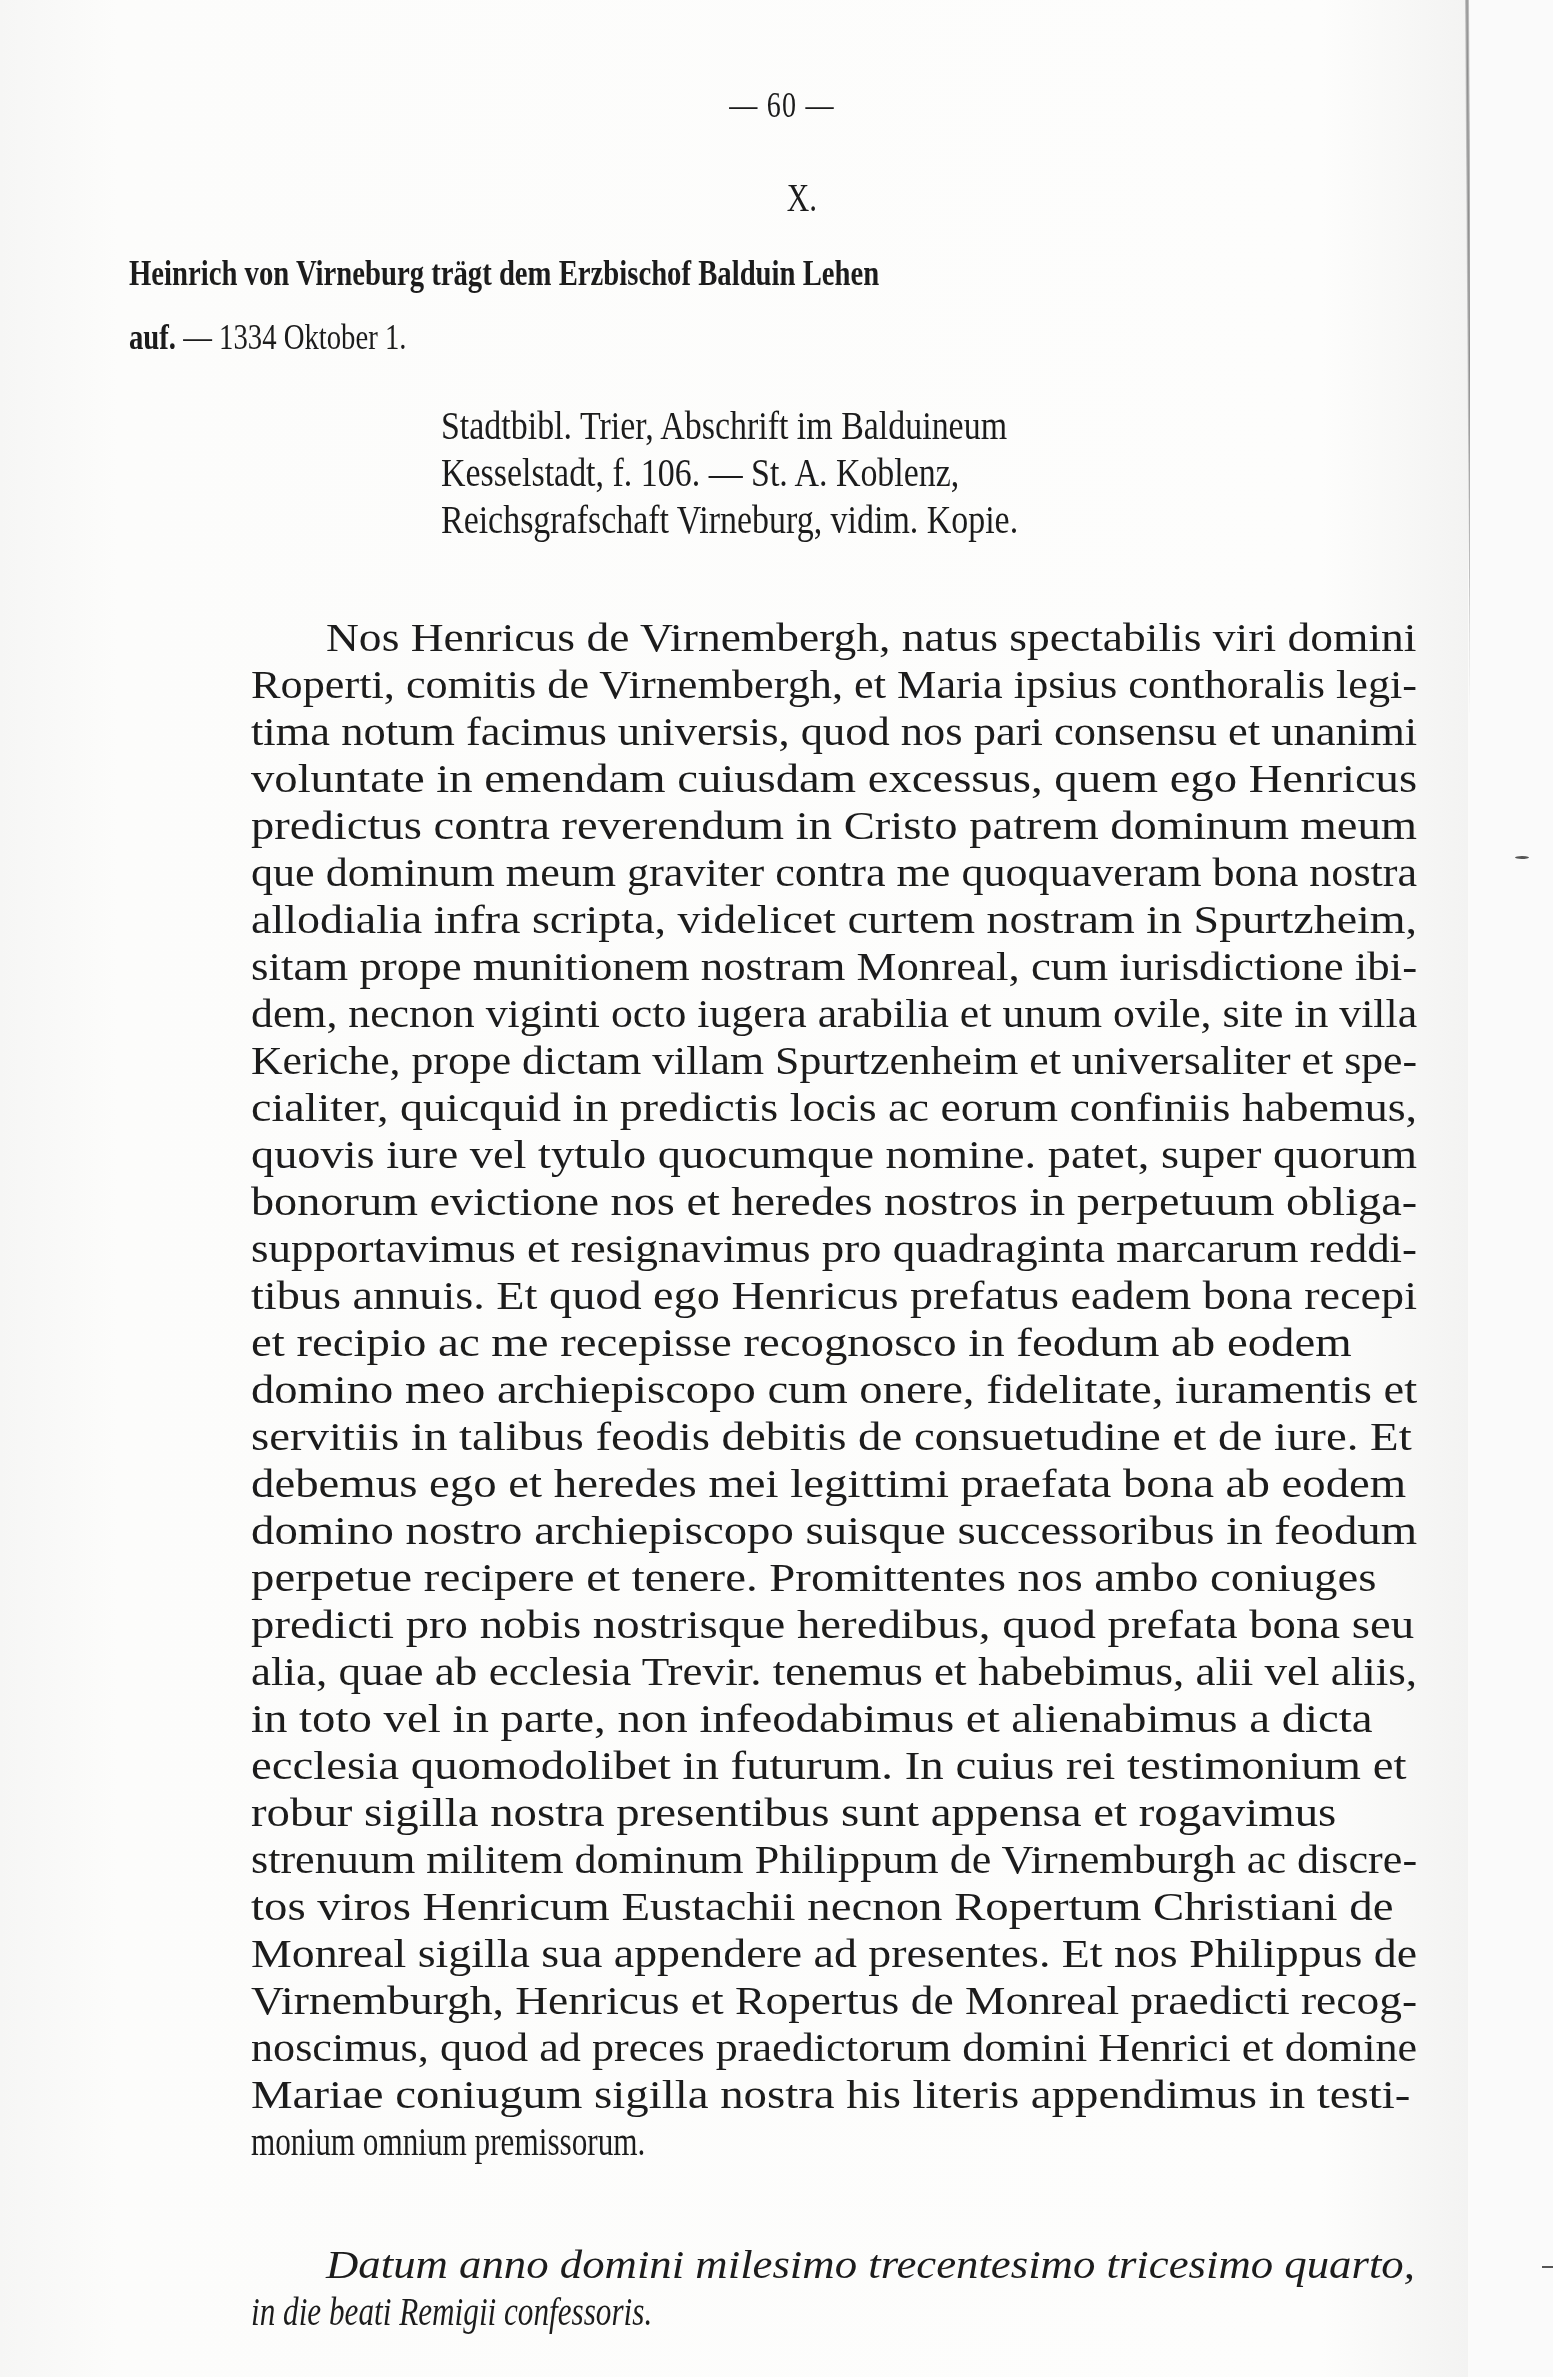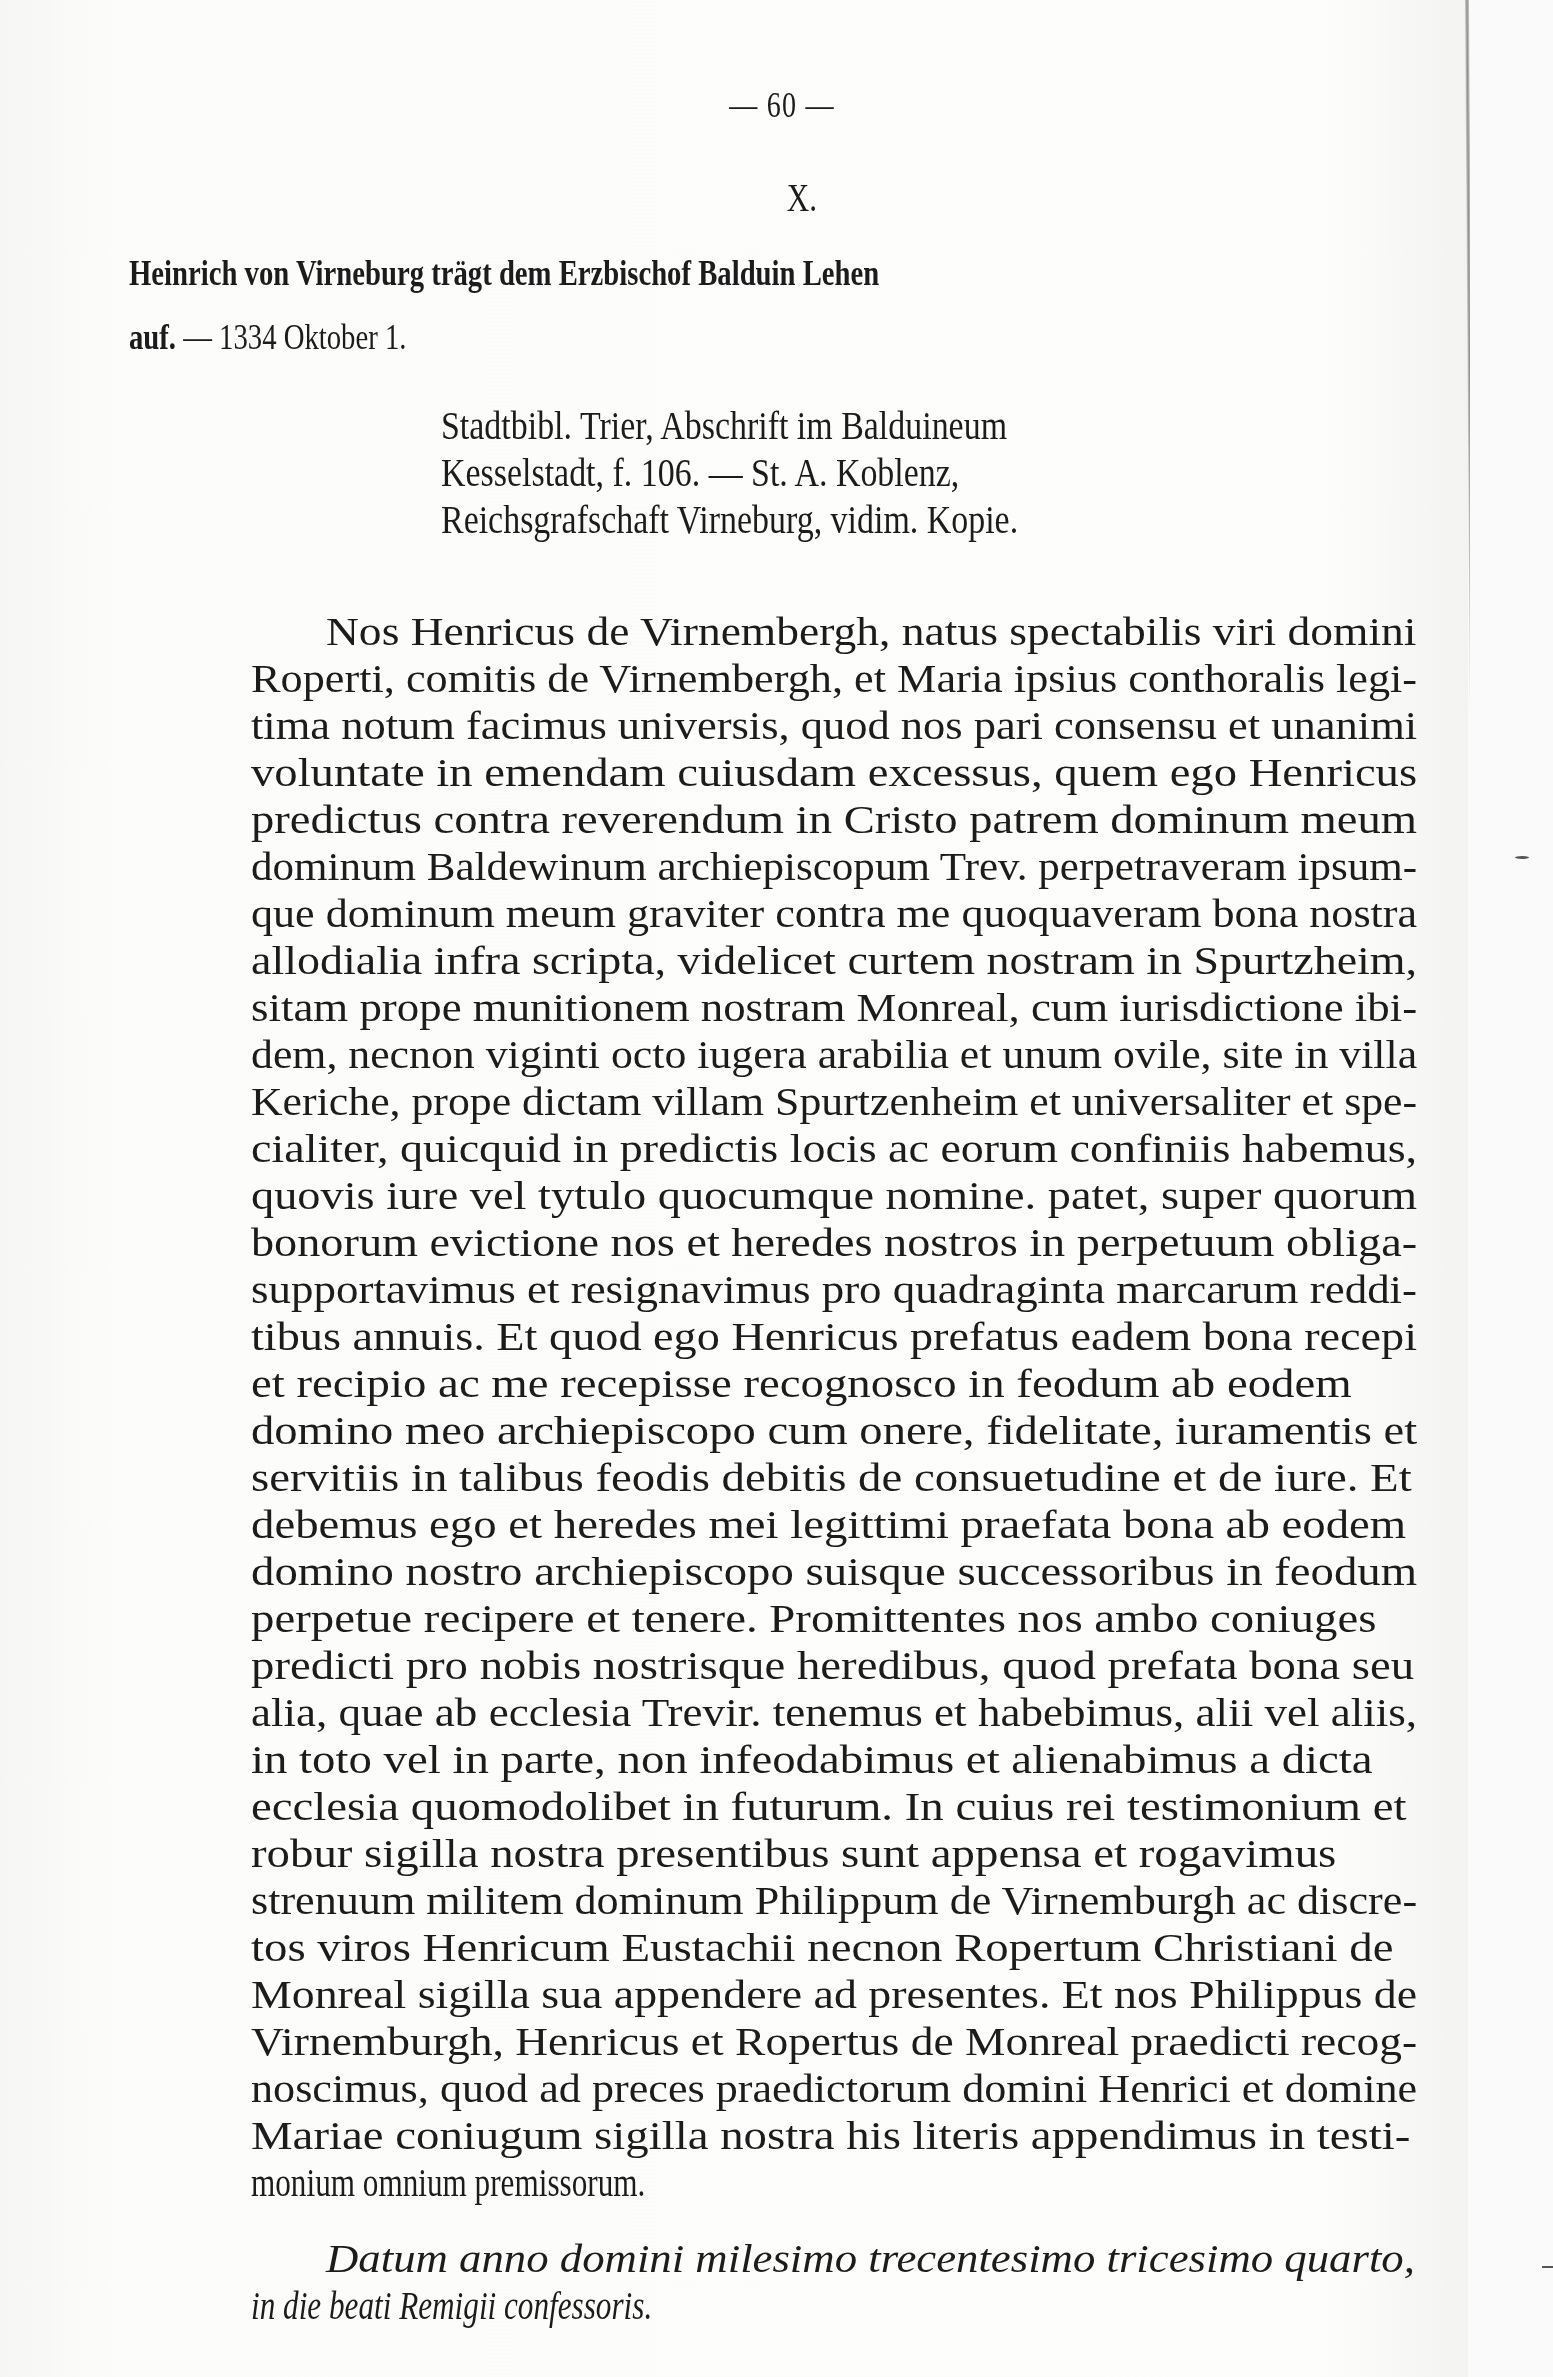--- a/index.html
+++ b/index.html
@@ -102,20 +102,21 @@
     white-space: nowrap;
     transform: scaleX(0.87);
     transform-origin: left top;
   }
   .body {
     position: absolute;
     left: 251px;
     width: 1162px;
     font-size: 39px;
     line-height: 47px;
+    margin-top: 6px;
   }
   .body.main { top: 608px; }
   .body.closing { top: 2235px; font-style: italic; }
   .line {
     display: block;
     white-space: nowrap;
     height: 47px;
     position: relative;
   }
   .line .t {
@@ -148,21 +149,20 @@
   <span class="source-line">Kesselstadt, f. 106. — St. A. Koblenz,</span>
   <span class="source-line">Reichsgrafschaft Virneburg, vidim. Kopie.</span>
 </div>
 
 <div class="body main" id="main-body">
     <span class="line indent"><span class="t" style="transform: scaleX(1.1672);">Nos Henricus de Virnembergh, natus spectabilis viri domini</span></span>
     <span class="line"><span class="t" style="transform: scaleX(1.13505);">Roperti, comitis de Virnembergh, et Maria ipsius conthoralis legi-</span></span>
     <span class="line"><span class="t" style="transform: scaleX(1.14042);">tima notum facimus universis, quod nos pari consensu et unanimi</span></span>
     <span class="line"><span class="t" style="transform: scaleX(1.19631);">voluntate in emendam cuiusdam excessus, quem ego Henricus</span></span>
     <span class="line"><span class="t" style="transform: scaleX(1.19497);">predictus contra reverendum in Cristo patrem dominum meum</span></span>
-    <span class="line"><span class="t" style="transform: scaleX(1.10347);">dominum Baldewinum archiepiscopum Trev. perpetraveram ipsum-</span></span>
     <span class="line"><span class="t" style="transform: scaleX(1.13101);">que dominum meum graviter contra me quoquaveram bona nostra</span></span>
     <span class="line"><span class="t" style="transform: scaleX(1.17934);">allodialia infra scripta, videlicet curtem nostram in Spurtzheim,</span></span>
     <span class="line"><span class="t" style="transform: scaleX(1.15021);">sitam prope munitionem nostram Monreal, cum iurisdictione ibi-</span></span>
     <span class="line"><span class="t" style="transform: scaleX(1.12271);">dem, necnon viginti octo iugera arabilia et unum ovile, site in villa</span></span>
     <span class="line"><span class="t" style="transform: scaleX(1.12281);">Keriche, prope dictam villam Spurtzenheim et universaliter et spe-</span></span>
     <span class="line"><span class="t" style="transform: scaleX(1.17987);">cialiter, quicquid in predictis locis ac eorum confiniis habemus,</span></span>
     <span class="line"><span class="t" style="transform: scaleX(1.18829);">quovis iure vel tytulo quocumque nomine. patet, super quorum</span></span>
     <span class="line"><span class="t" style="transform: scaleX(1.18573);">bonorum evictione nos et heredes nostros in perpetuum obliga-</span></span>
     <span class="line"><span class="t" style="transform: scaleX(1.15278);">supportavimus et resignavimus pro quadraginta marcarum reddi-</span></span>
     <span class="line"><span class="t" style="transform: scaleX(1.18583);">tibus annuis.  Et quod ego Henricus prefatus eadem bona recepi</span></span>

